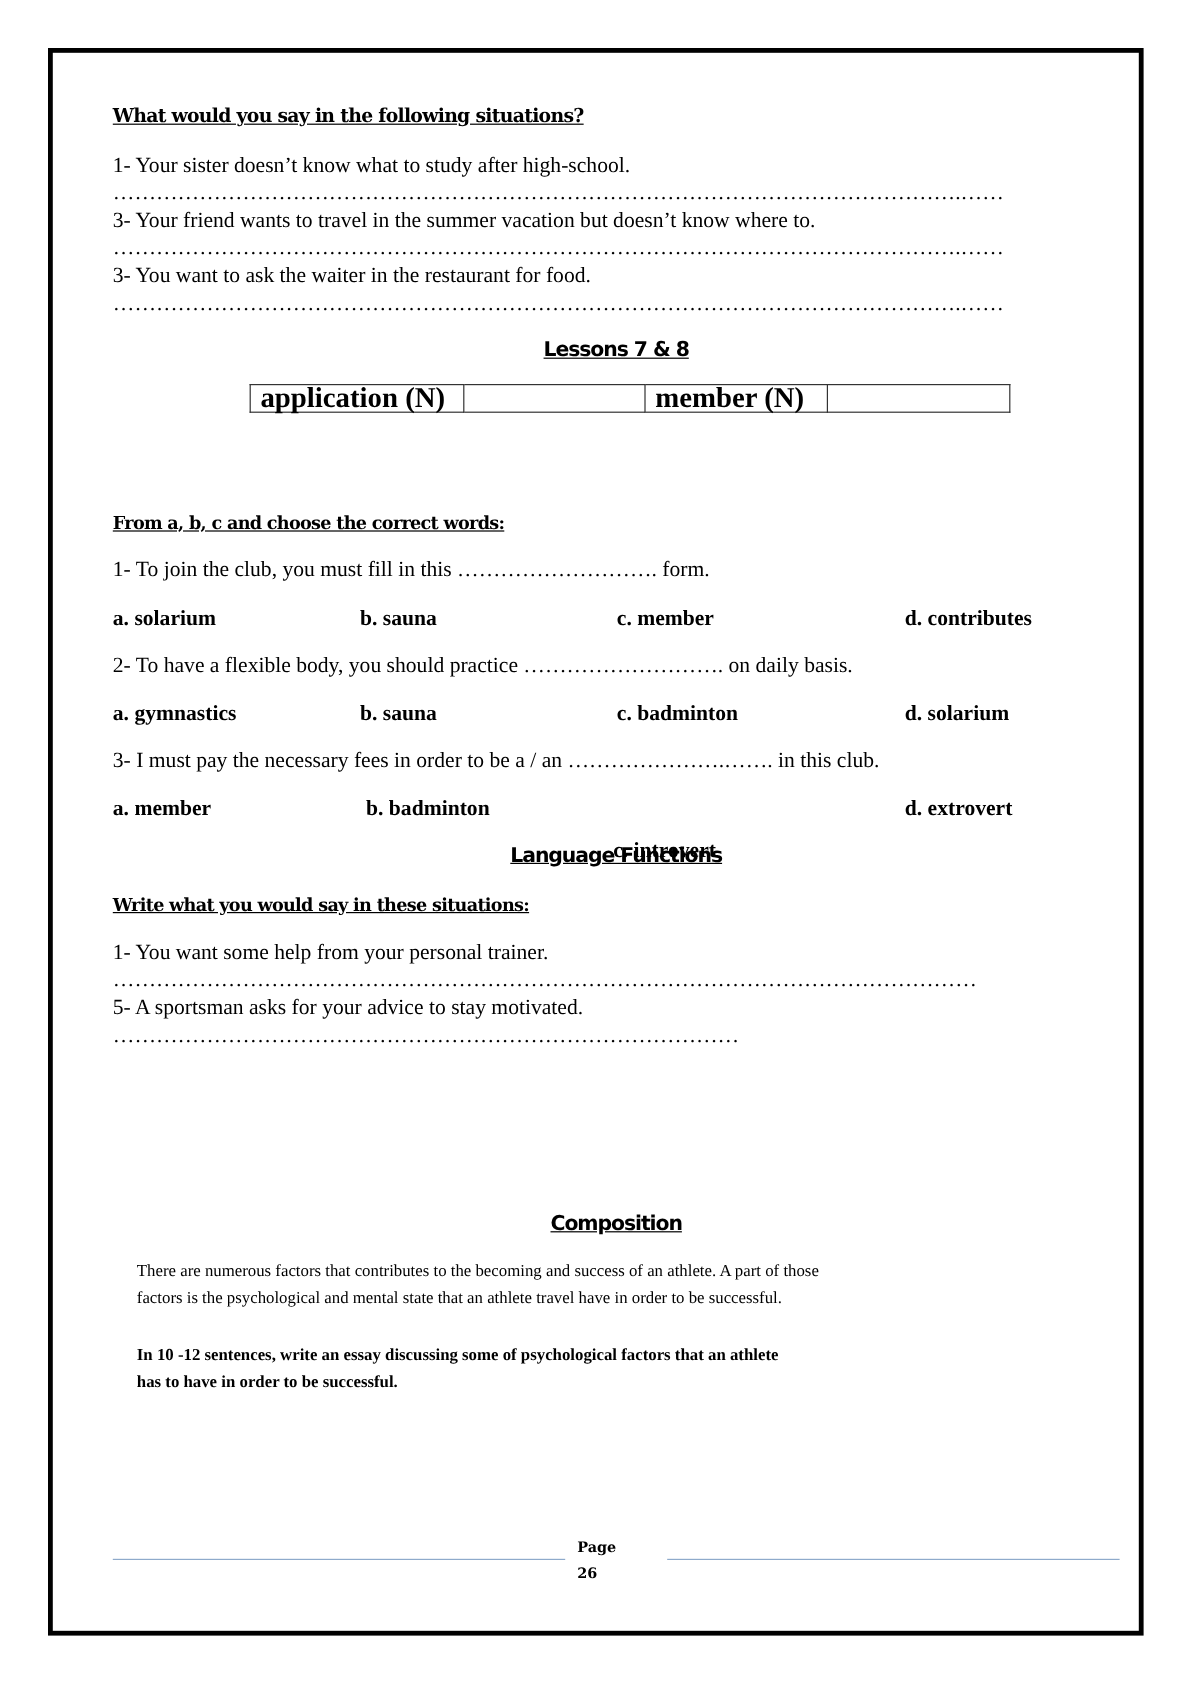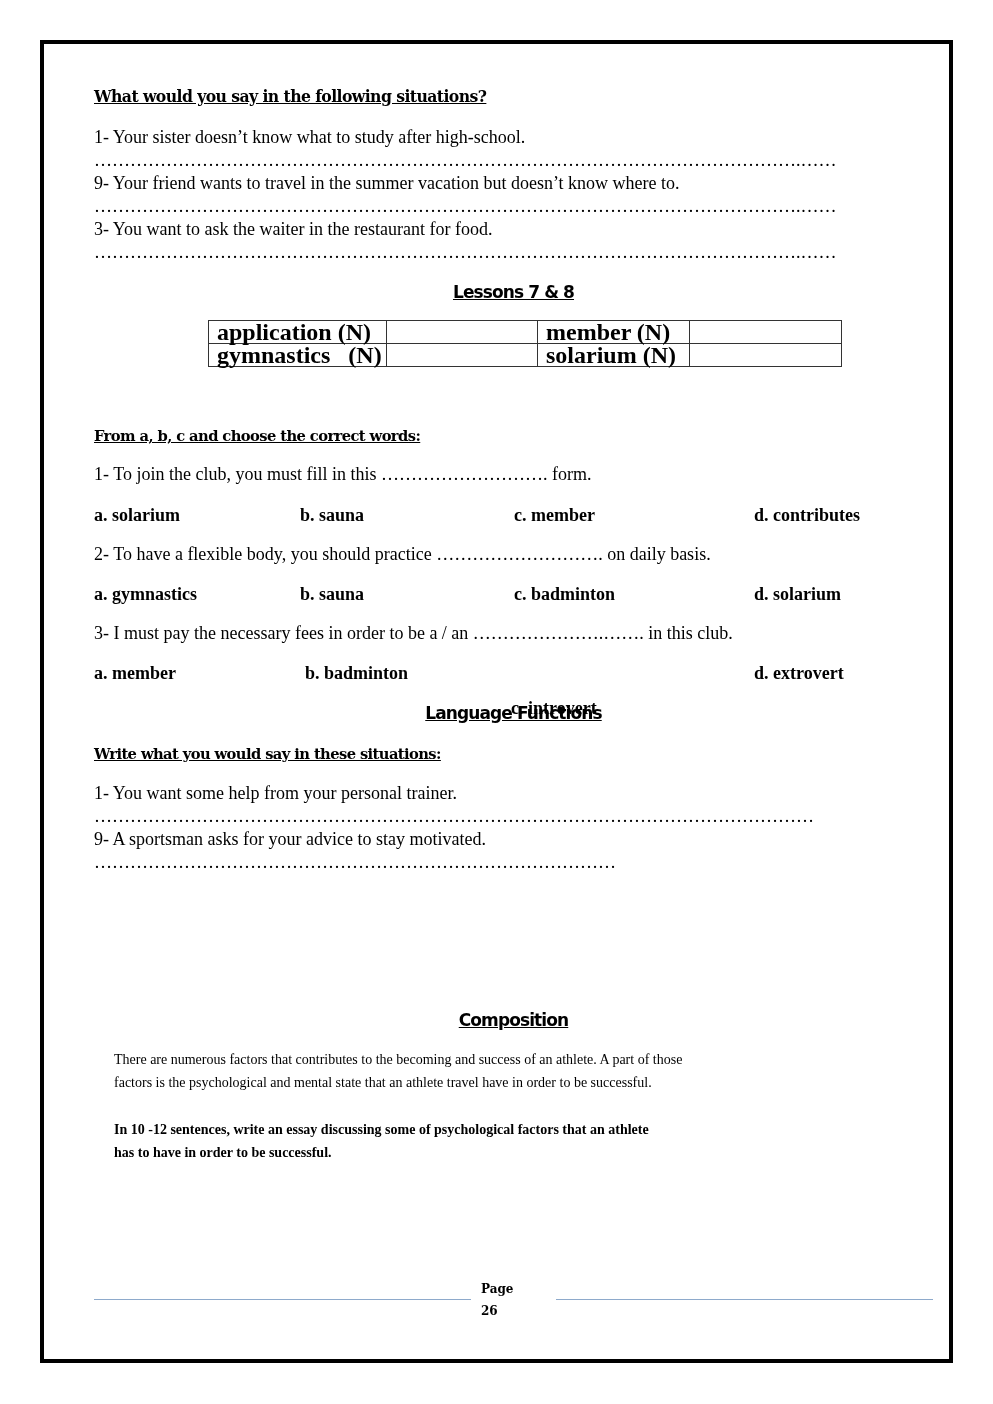--- a/index.html
+++ b/index.html
@@ -26,39 +26,33 @@
 </style>
 </head>
 <body>
 
 <div class="frame"></div>
 
 <div class="abs h-display" style="left:94px; top:87px;">What would you say in the following situations?</div>
 
 <div class="abs q" style="left:94px; top:127px;">1- Your sister doesn’t know what to study after high-school.</div>
 <div class="abs dots" style="left:94px; top:150px; width:826px;">……………………………………………………………………………………………………….……</div>
-<div class="abs q" style="left:94px; top:173px;">9- Your friend wants to travel in the summer vacation but doesn’t know where to.</div>
+<div class="abs q" style="left:94px; top:173px;">3- Your friend wants to travel in the summer vacation but doesn’t know where to.</div>
 <div class="abs dots" style="left:94px; top:196px; width:826px;">……………………………………………………………………………………………………….……</div>
 <div class="abs q" style="left:94px; top:219px;">3- You want to ask the waiter in the restaurant for food.</div>
 <div class="abs dots" style="left:94px; top:242px; width:826px;">……………………………………………………………………………………………………….……</div>
 
 <div class="abs h-center" style="left:0; width:1027px; text-align:center; top:282px;">Lessons 7 &amp; 8</div>
 
 <table class="vocab">
   <tbody>
       <tr>
     <td class="c1">application (N)</td>
     <td class="c2"></td>
     <td class="c3">member (N)</td>
-    <td class="c4"></td>
-  </tr>
-  <tr>
-    <td class="c1" style="white-space:pre;">gymnastics   (N)</td>
-    <td class="c2"></td>
-    <td class="c3">solarium (N)</td>
     <td class="c4"></td>
   </tr>
 </tbody>
   </table>
 
 <div class="abs h-display" style="left:94px; top:427px; font-size:15px;">From a, b, c and choose the correct words:</div>
 
 <div class="abs q" style="left:94px; top:464px;">1- To join the club, you must fill in this ………………………. form.</div>
 <div class="abs opt" style="left:94px; top:505px;">a. solarium</div>
 <div class="abs opt" style="left:300px; top:505px;">b. sauna</div>
@@ -75,21 +69,21 @@
 <div class="abs opt" style="left:94px; top:663px;">a. member</div>
 <div class="abs opt" style="left:305px; top:663px;">b. badminton</div>
 <div class="abs opt" style="left:511px; top:698px;">c. introvert</div>
 <div class="abs opt" style="left:754px; top:663px;">d. extrovert</div>
 
 <div class="abs h-center" style="left:0; width:1027px; text-align:center; top:703px;">Language Functions</div>
 <div class="abs h-display" style="left:94px; top:745px; font-size:15px;">Write what you would say in these situations:</div>
 
 <div class="abs q" style="left:94px; top:783px;">1- You want some help from your personal trainer.</div>
 <div class="abs dots" style="left:94px; top:806px; width:820px;">…………………………………………………………………………………………………………</div>
-<div class="abs q" style="left:94px; top:829px;">9- A sportsman asks for your advice to stay motivated.</div>
+<div class="abs q" style="left:94px; top:829px;">5- A sportsman asks for your advice to stay motivated.</div>
 <div class="abs dots" style="left:94px; top:852px; width:580px;">……………………………………………………………………………</div>
 
 <div class="abs h-center" style="left:0; width:1027px; text-align:center; top:1010px;">Composition</div>
 
 <div class="abs para" style="left:94px; top:1048px;">There are numerous factors that contributes to the becoming and success of an athlete. A part of those</div>
 <div class="abs para" style="left:94px; top:1071px;">factors is the psychological and mental state that an athlete travel have in order to be successful.</div>
 
 <div class="abs para bold" style="left:94px; top:1118px;">In 10 -12 sentences, write an essay discussing some of psychological factors that an athlete</div>
 <div class="abs para bold" style="left:94px; top:1141px;">has to have in order to be successful.</div>
 

